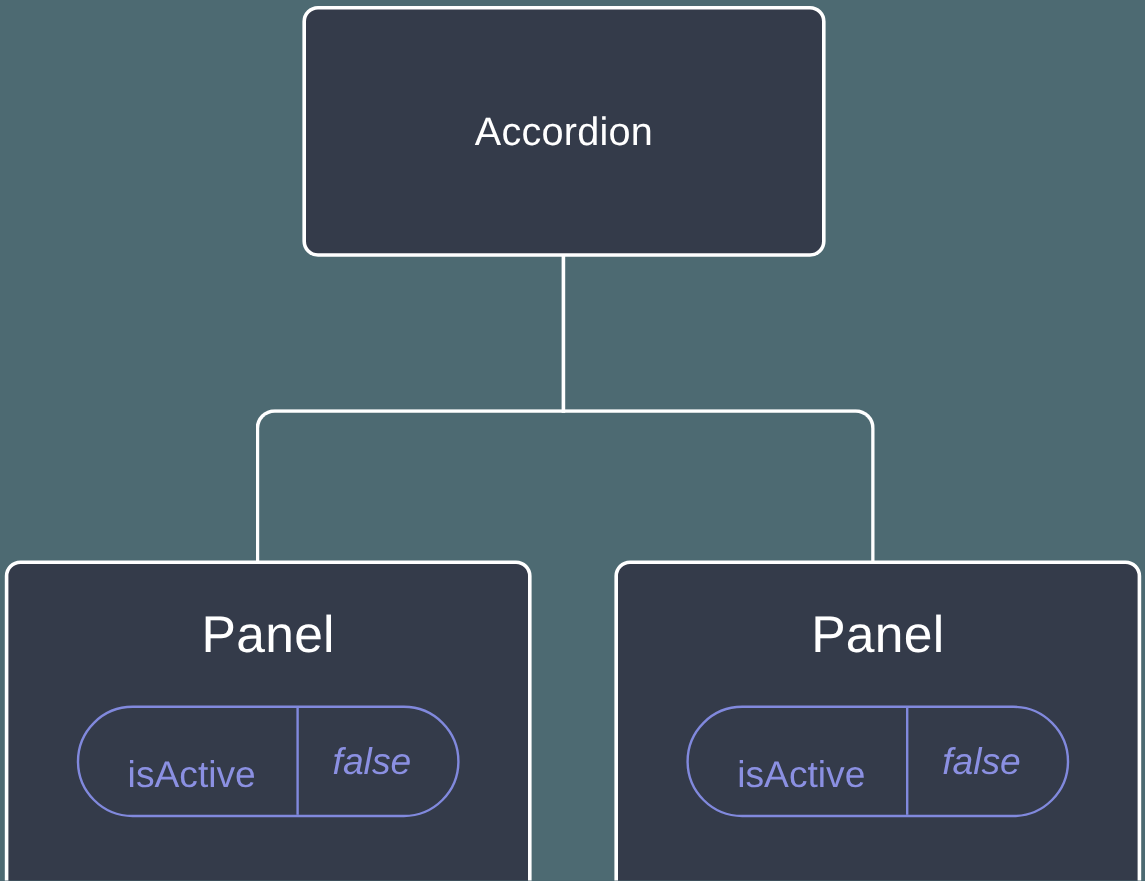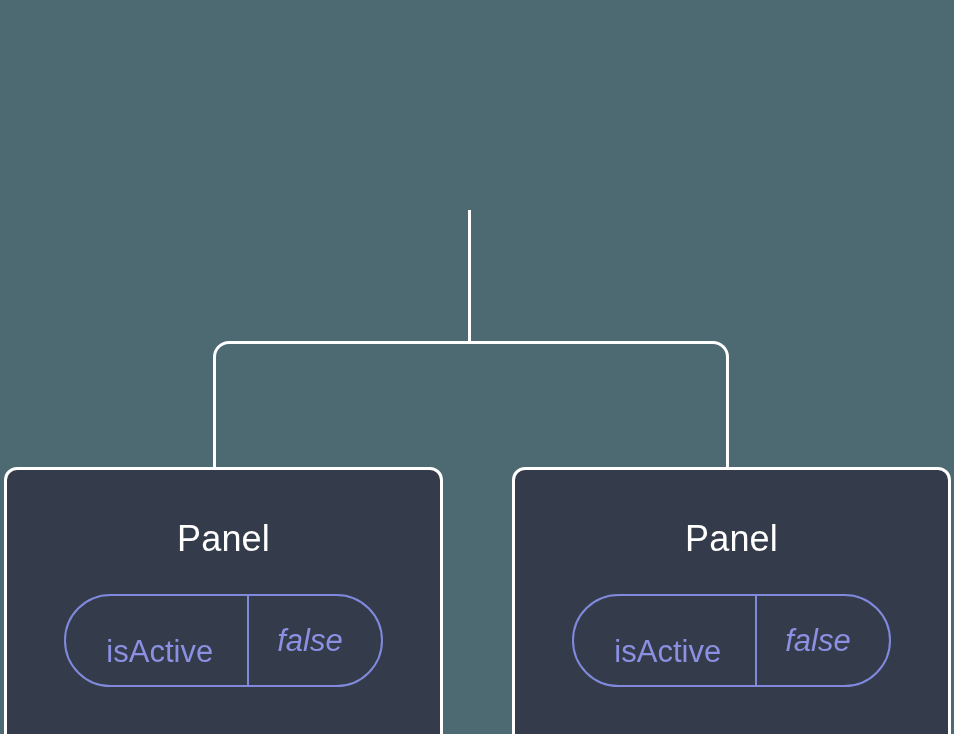--- a/index.html
+++ b/index.html
@@ -50,22 +50,22 @@
     width: 439px;
     top: 467px;
     height: 280px;
     display: flex;
     flex-direction: column;
     align-items: center;
   }
   #node-panel-left  { left: 4px; }
   #node-panel-right { left: 512px; }
   .panel-node .node-title {
-    font-size: 36px;
-    margin-top: 51px;
+    font-size: 43px;
+    margin-top: 38px;
   }
 
   
   .prop-pill {
     margin-top: 37px;
     display: flex;
     align-items: stretch;
     box-sizing: border-box;
     border: 2px solid #8189dd;
     border-radius: 999px;
@@ -118,20 +118,23 @@
 </style>
 </head>
 <body>
 
 <div id="canvas">
 
   <div class="edge" id="edge-root-stem"></div>
 
   <div id="edge-fork"></div>
 
+  <div class="node" id="node-accordion">
+    <div class="node-title">Accordion</div>
+  </div>
 
   <div class="node panel-node" id="node-panel-left">
     <div class="node-title">Panel</div>
 
     <div class="prop-pill">
       <div class="prop-key">isActive</div>
       <div class="prop-val">false</div>
     </div>
   </div>
 

